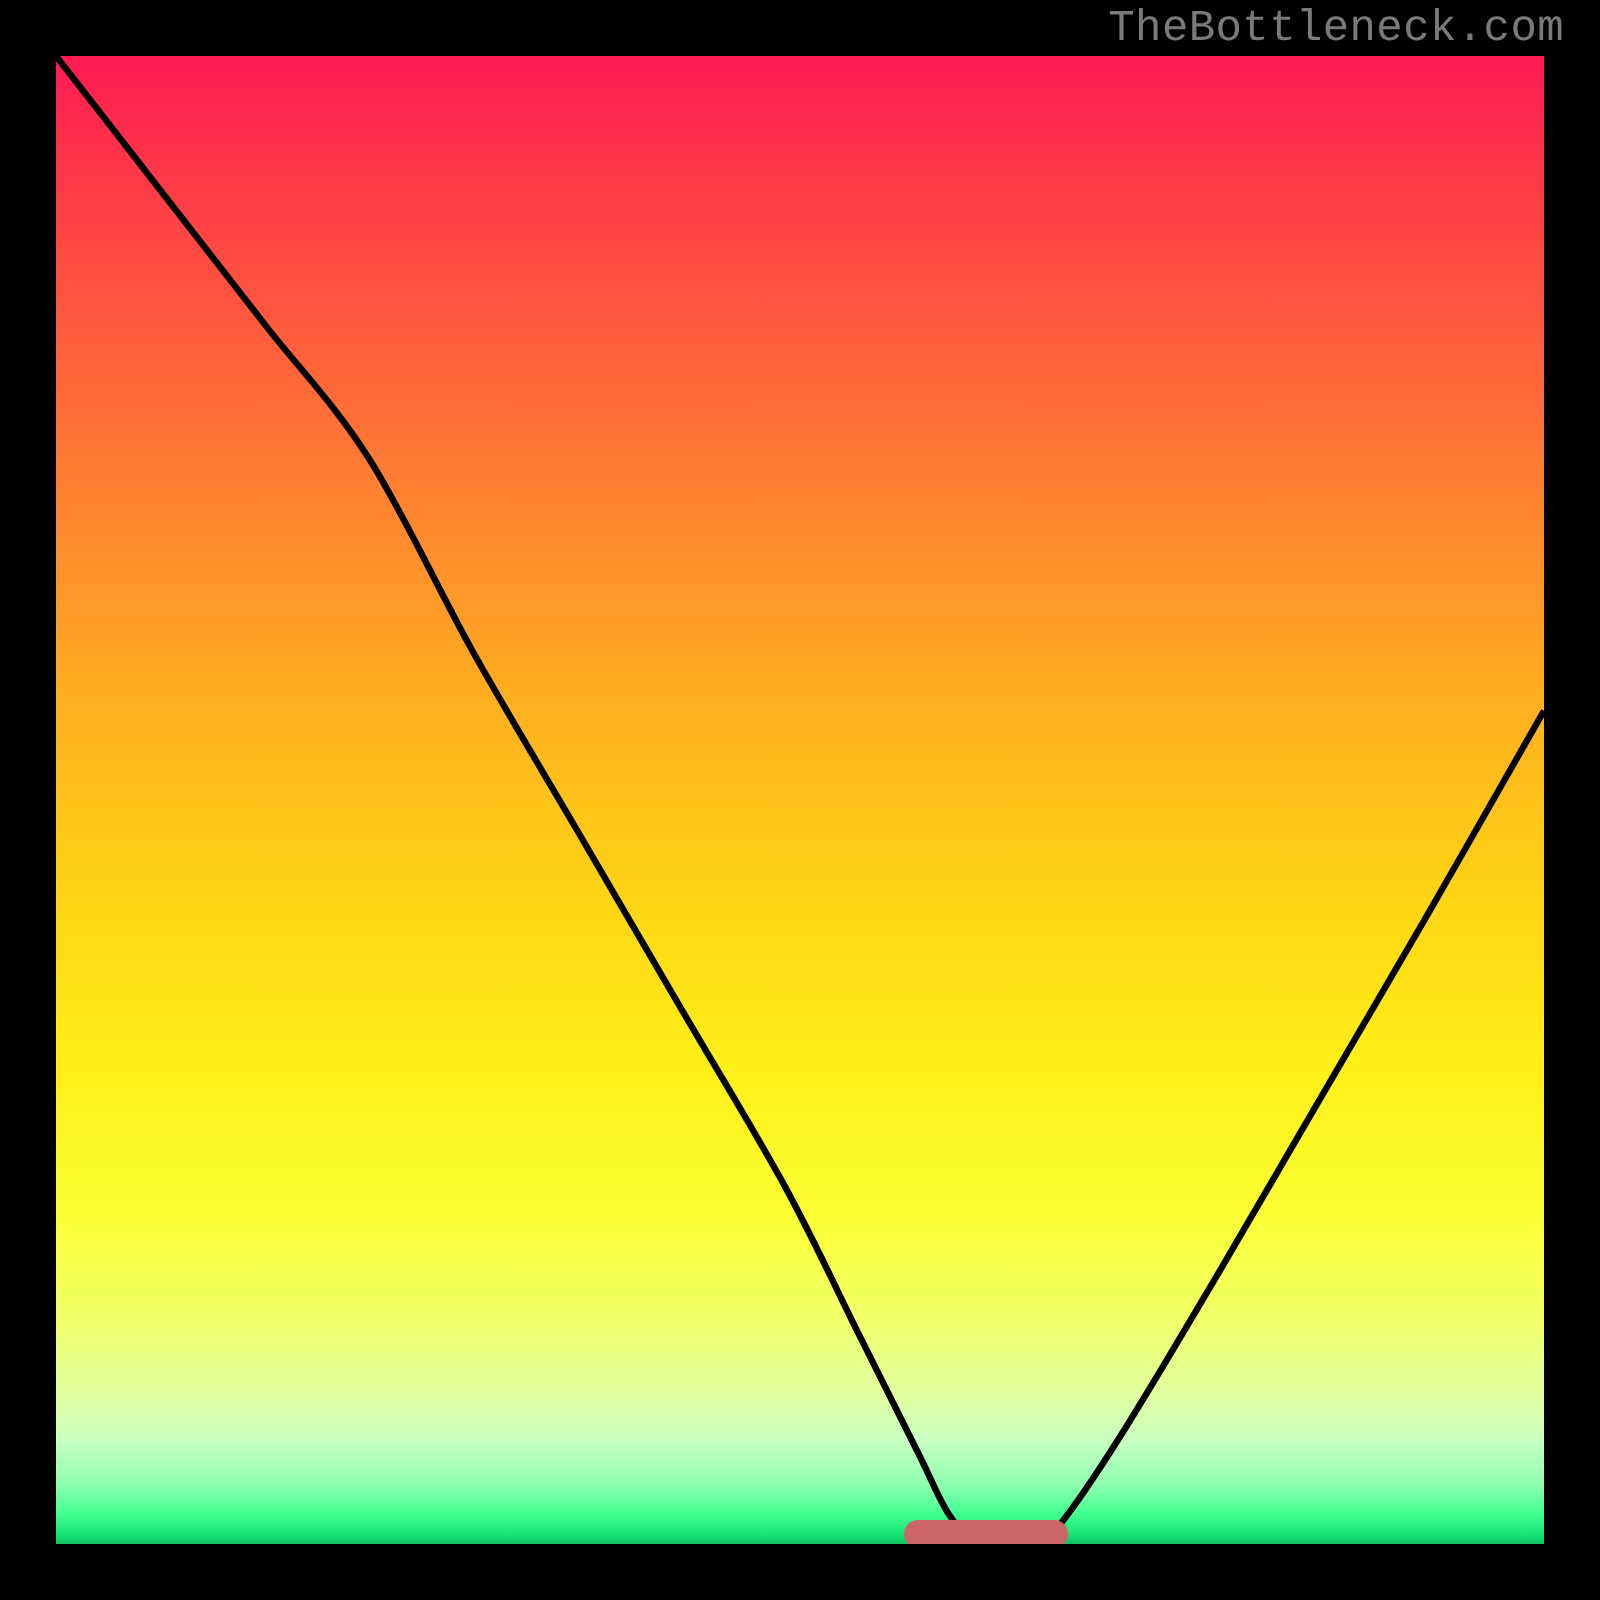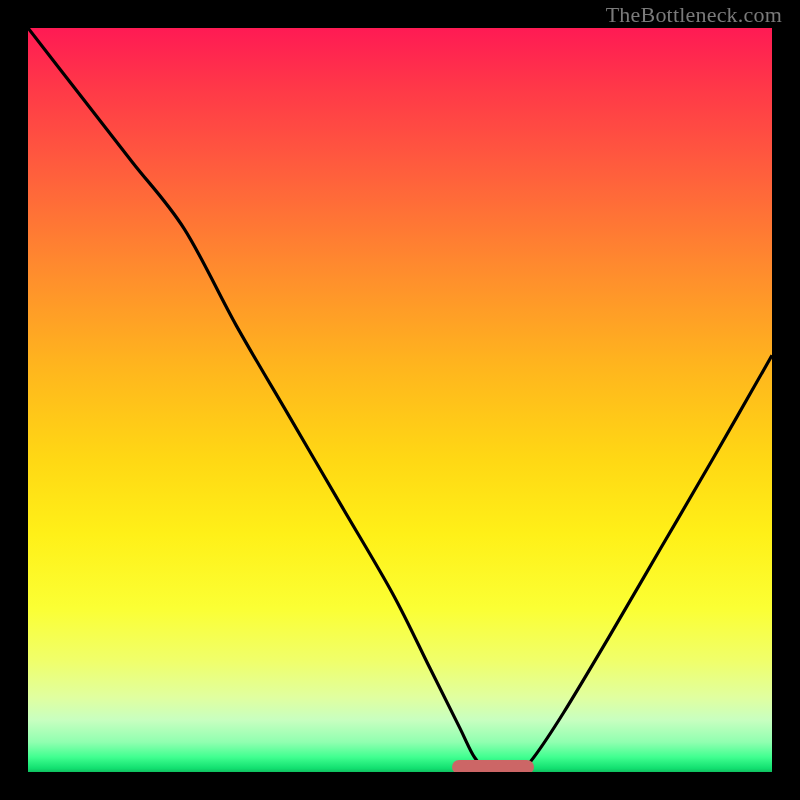--- a/index.html
+++ b/index.html
@@ -58,21 +58,21 @@
   }
   .marker {
     position: absolute;
     background: #cc6666;
     border-radius: 10px;
   }
   .watermark {
     position: absolute;
     top: 2px;
     right: 18px;
-    font-family: Liberation Serif, serif;
+    font-family: Liberation Mono, monospace;
     color: #7a7a7a;
     font-size: 22px;
     font-weight: 500;
     letter-spacing: 0.2px;
   }
 </style>
 </head>
 <body>
 
 <div class="chart-container">

